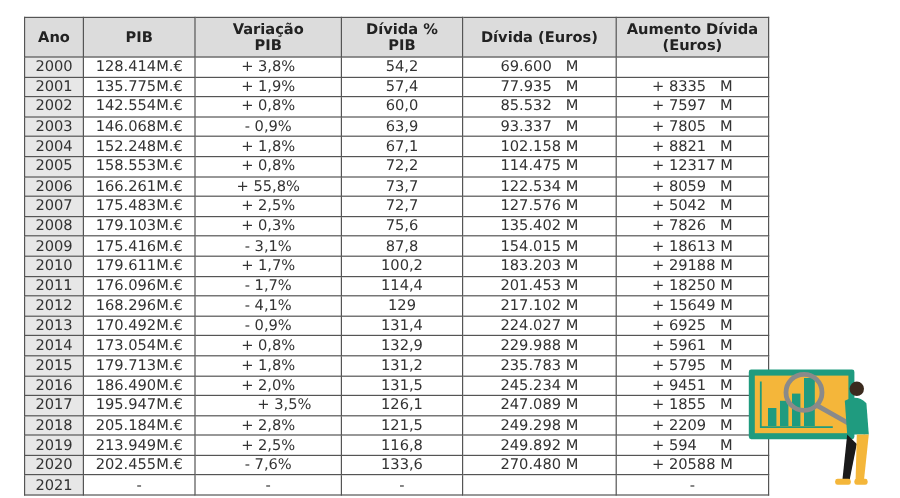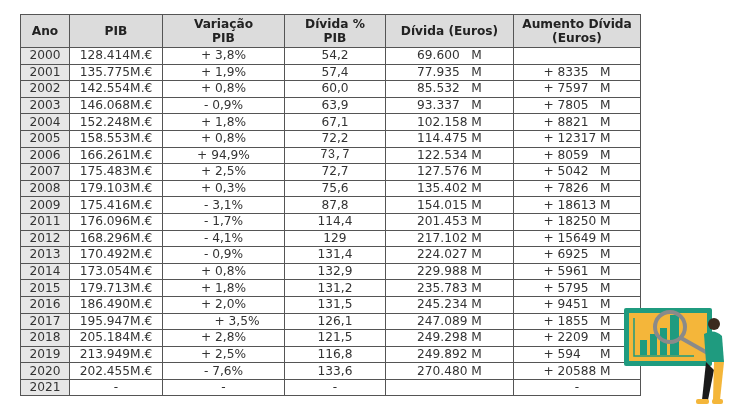--- a/index.html
+++ b/index.html
@@ -92,22 +92,22 @@
         <td class="c1 ano" style="white-space: pre;">2005</td>
         <td class="c2" style="white-space: pre;">158.553M.€</td>
         <td class="c3" style="white-space: pre;">+ 0,8%</td>
         <td class="c4" style="white-space: pre;">72,2</td>
         <td class="c5 dv" style="white-space: pre;">114.475 M</td>
         <td class="c6 au" style="white-space: pre;">+ 12317 M</td>
       </tr>
       <tr>
         <td class="c1 ano" style="white-space: pre;">2006</td>
         <td class="c2" style="white-space: pre;">166.261M.€</td>
-        <td class="c3" style="white-space: pre;">+ 94,9%</td>
-        <td class="c4" style="white-space: pre; font-family: Liberation Mono, monospace;">73,7</td>
+        <td class="c3" style="white-space: pre;">+ 55,8%</td>
+        <td class="c4" style="white-space: pre;">73,7</td>
         <td class="c5 dv" style="white-space: pre;">122.534 M</td>
         <td class="c6 au" style="white-space: pre;">+ 8059   M</td>
       </tr>
       <tr>
         <td class="c1 ano" style="white-space: pre;">2007</td>
         <td class="c2" style="white-space: pre;">175.483M.€</td>
         <td class="c3" style="white-space: pre;">+ 2,5%</td>
         <td class="c4" style="white-space: pre;">72,7</td>
         <td class="c5 dv" style="white-space: pre;">127.576 M</td>
         <td class="c6 au" style="white-space: pre;">+ 5042   M</td>
@@ -120,20 +120,28 @@
         <td class="c5 dv" style="white-space: pre;">135.402 M</td>
         <td class="c6 au" style="white-space: pre;">+ 7826   M</td>
       </tr>
       <tr>
         <td class="c1 ano" style="white-space: pre;">2009</td>
         <td class="c2" style="white-space: pre;">175.416M.€</td>
         <td class="c3" style="white-space: pre;">- 3,1%</td>
         <td class="c4" style="white-space: pre;">87,8</td>
         <td class="c5 dv" style="white-space: pre;">154.015 M</td>
         <td class="c6 au" style="white-space: pre;">+ 18613 M</td>
+      </tr>
+      <tr>
+        <td class="c1 ano" style="white-space: pre;">2010</td>
+        <td class="c2" style="white-space: pre;">179.611M.€</td>
+        <td class="c3" style="white-space: pre;">+ 1,7%</td>
+        <td class="c4" style="white-space: pre;">100,2</td>
+        <td class="c5 dv" style="white-space: pre;">183.203 M</td>
+        <td class="c6 au" style="white-space: pre;">+ 29188 M</td>
       </tr>
       <tr>
         <td class="c1 ano" style="white-space: pre;">2011</td>
         <td class="c2" style="white-space: pre;">176.096M.€</td>
         <td class="c3" style="white-space: pre;">- 1,7%</td>
         <td class="c4" style="white-space: pre;">114,4</td>
         <td class="c5 dv" style="white-space: pre;">201.453 M</td>
         <td class="c6 au" style="white-space: pre;">+ 18250 M</td>
       </tr>
       <tr>

